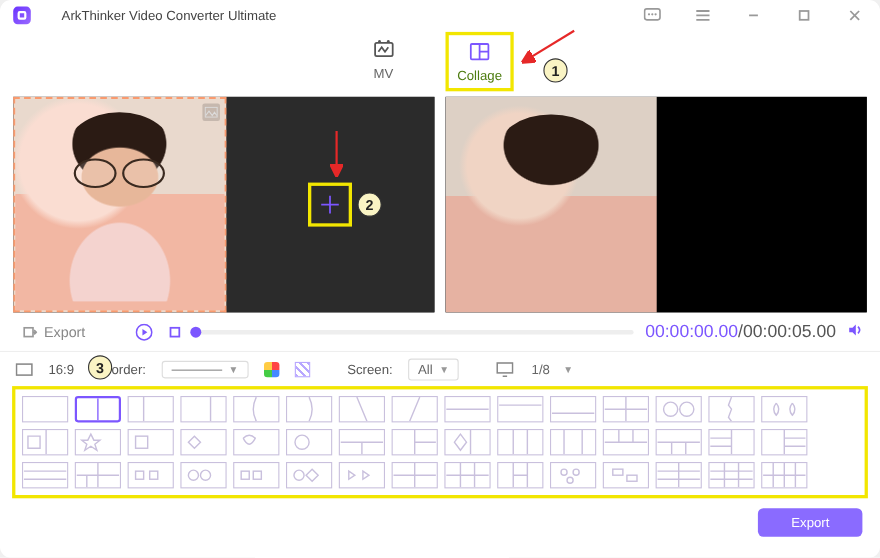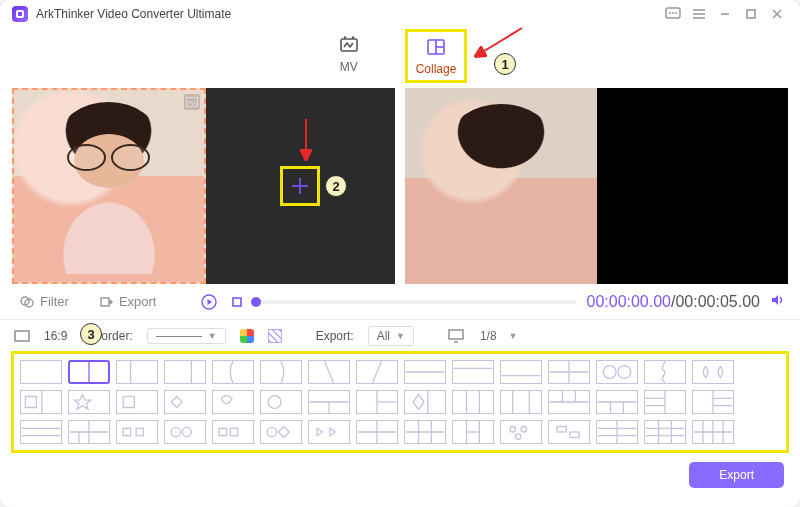--- a/index.html
+++ b/index.html
@@ -21,20 +21,21 @@
   }
 
   
   .titlebar {
     height: 28px;
     display: flex;
     align-items: center;
     padding: 0 12px;
     font-size: 12px;
     color: #444;
+    gap: 20px;
   }
   .app-logo {
     width: 16px; height: 16px;
     border-radius: 4px;
     background: linear-gradient(135deg,#6a33ff,#9a6bff);
     margin-right: 8px;
     position: relative;
   }
   .app-logo::after{
     content:""; position:absolute; inset:4px;
@@ -58,21 +59,21 @@
   }
   .navitem {
     display: flex; flex-direction: column; align-items: center;
     font-size: 12px; color: #666; gap: 4px;
     cursor: pointer; position: relative;
   }
   .navitem .ico {
     width: 22px; height: 22px;
     display:flex; align-items:center; justify-content:center;
   }
-  .navitem.active { color: #c2410c; }
+  .navitem.active { color: #4d7c0f; }
   .navitem.boxed {
     outline: 3px solid #f2e600;
     outline-offset: 2px;
     padding: 2px 6px;
   }
 
   
   .preview-row {
     display: flex;
     gap: 10px;
@@ -376,29 +377,20 @@
     <line x1="10" y1="2" x2="10" y2="42" class="arrow-red" stroke-width="2" marker-end="url(#ah2)"></line>
   </svg>
   <div class="annot" style="left:325px; top:175px;">
      <div class="num-badge">2</div>
   </div>
 
   <div class="tabsbar">
     <div class="tab">
       <span class="tico">
         <svg width="14" height="14" viewBox="0 0 14 14">
-            <circle cx="5" cy="6" r="4" fill="none" stroke="#999" stroke-width="1.5"></circle>
-            <circle cx="9" cy="8" r="4" fill="none" stroke="#999" stroke-width="1.5"></circle>
-          </svg>
-      </span>
-      <span>Filter</span>
-    </div>
-    <div class="tab">
-      <span class="tico">
-        <svg width="14" height="14" viewBox="0 0 14 14">
             <rect x="2" y="3" width="8" height="8" fill="none" stroke="#999" stroke-width="1.5"></rect>
             <path d="M10 7 L13 7 M11 5 L13 7 L11 9" fill="none" stroke="#999" stroke-width="1.5"></path>
           </svg>
       </span>
       <span>Export</span>
     </div>
 
     <div class="playbar">
       <div class="pbtn">
         <svg width="16" height="16" viewBox="0 0 16 16">
@@ -439,21 +431,21 @@
     <span>16:9</span>
 
     <span style="margin-left:12px">Border:</span>
     <div class="sel">
       <div class="borderline"></div>
         <span class="caret">▼</span>
     </div>
     <div class="swatch"></div>
     <div class="hatch"></div>
 
-    <span style="margin-left:20px">Export:</span>
+    <span style="margin-left:20px">Screen:</span>
     <div class="sel">
       <span>All</span>
         <span class="caret">▼</span>
     </div>
 
     <span class="ico" style="margin-left:20px">
       <svg width="16" height="14" viewBox="0 0 16 14">
           <rect x="1" y="1" width="14" height="9" fill="none" stroke="#888" stroke-width="1.4"></rect>
           <line x1="6" y1="13" x2="10" y2="13" stroke="#888" stroke-width="1.4"></line>
         </svg>

